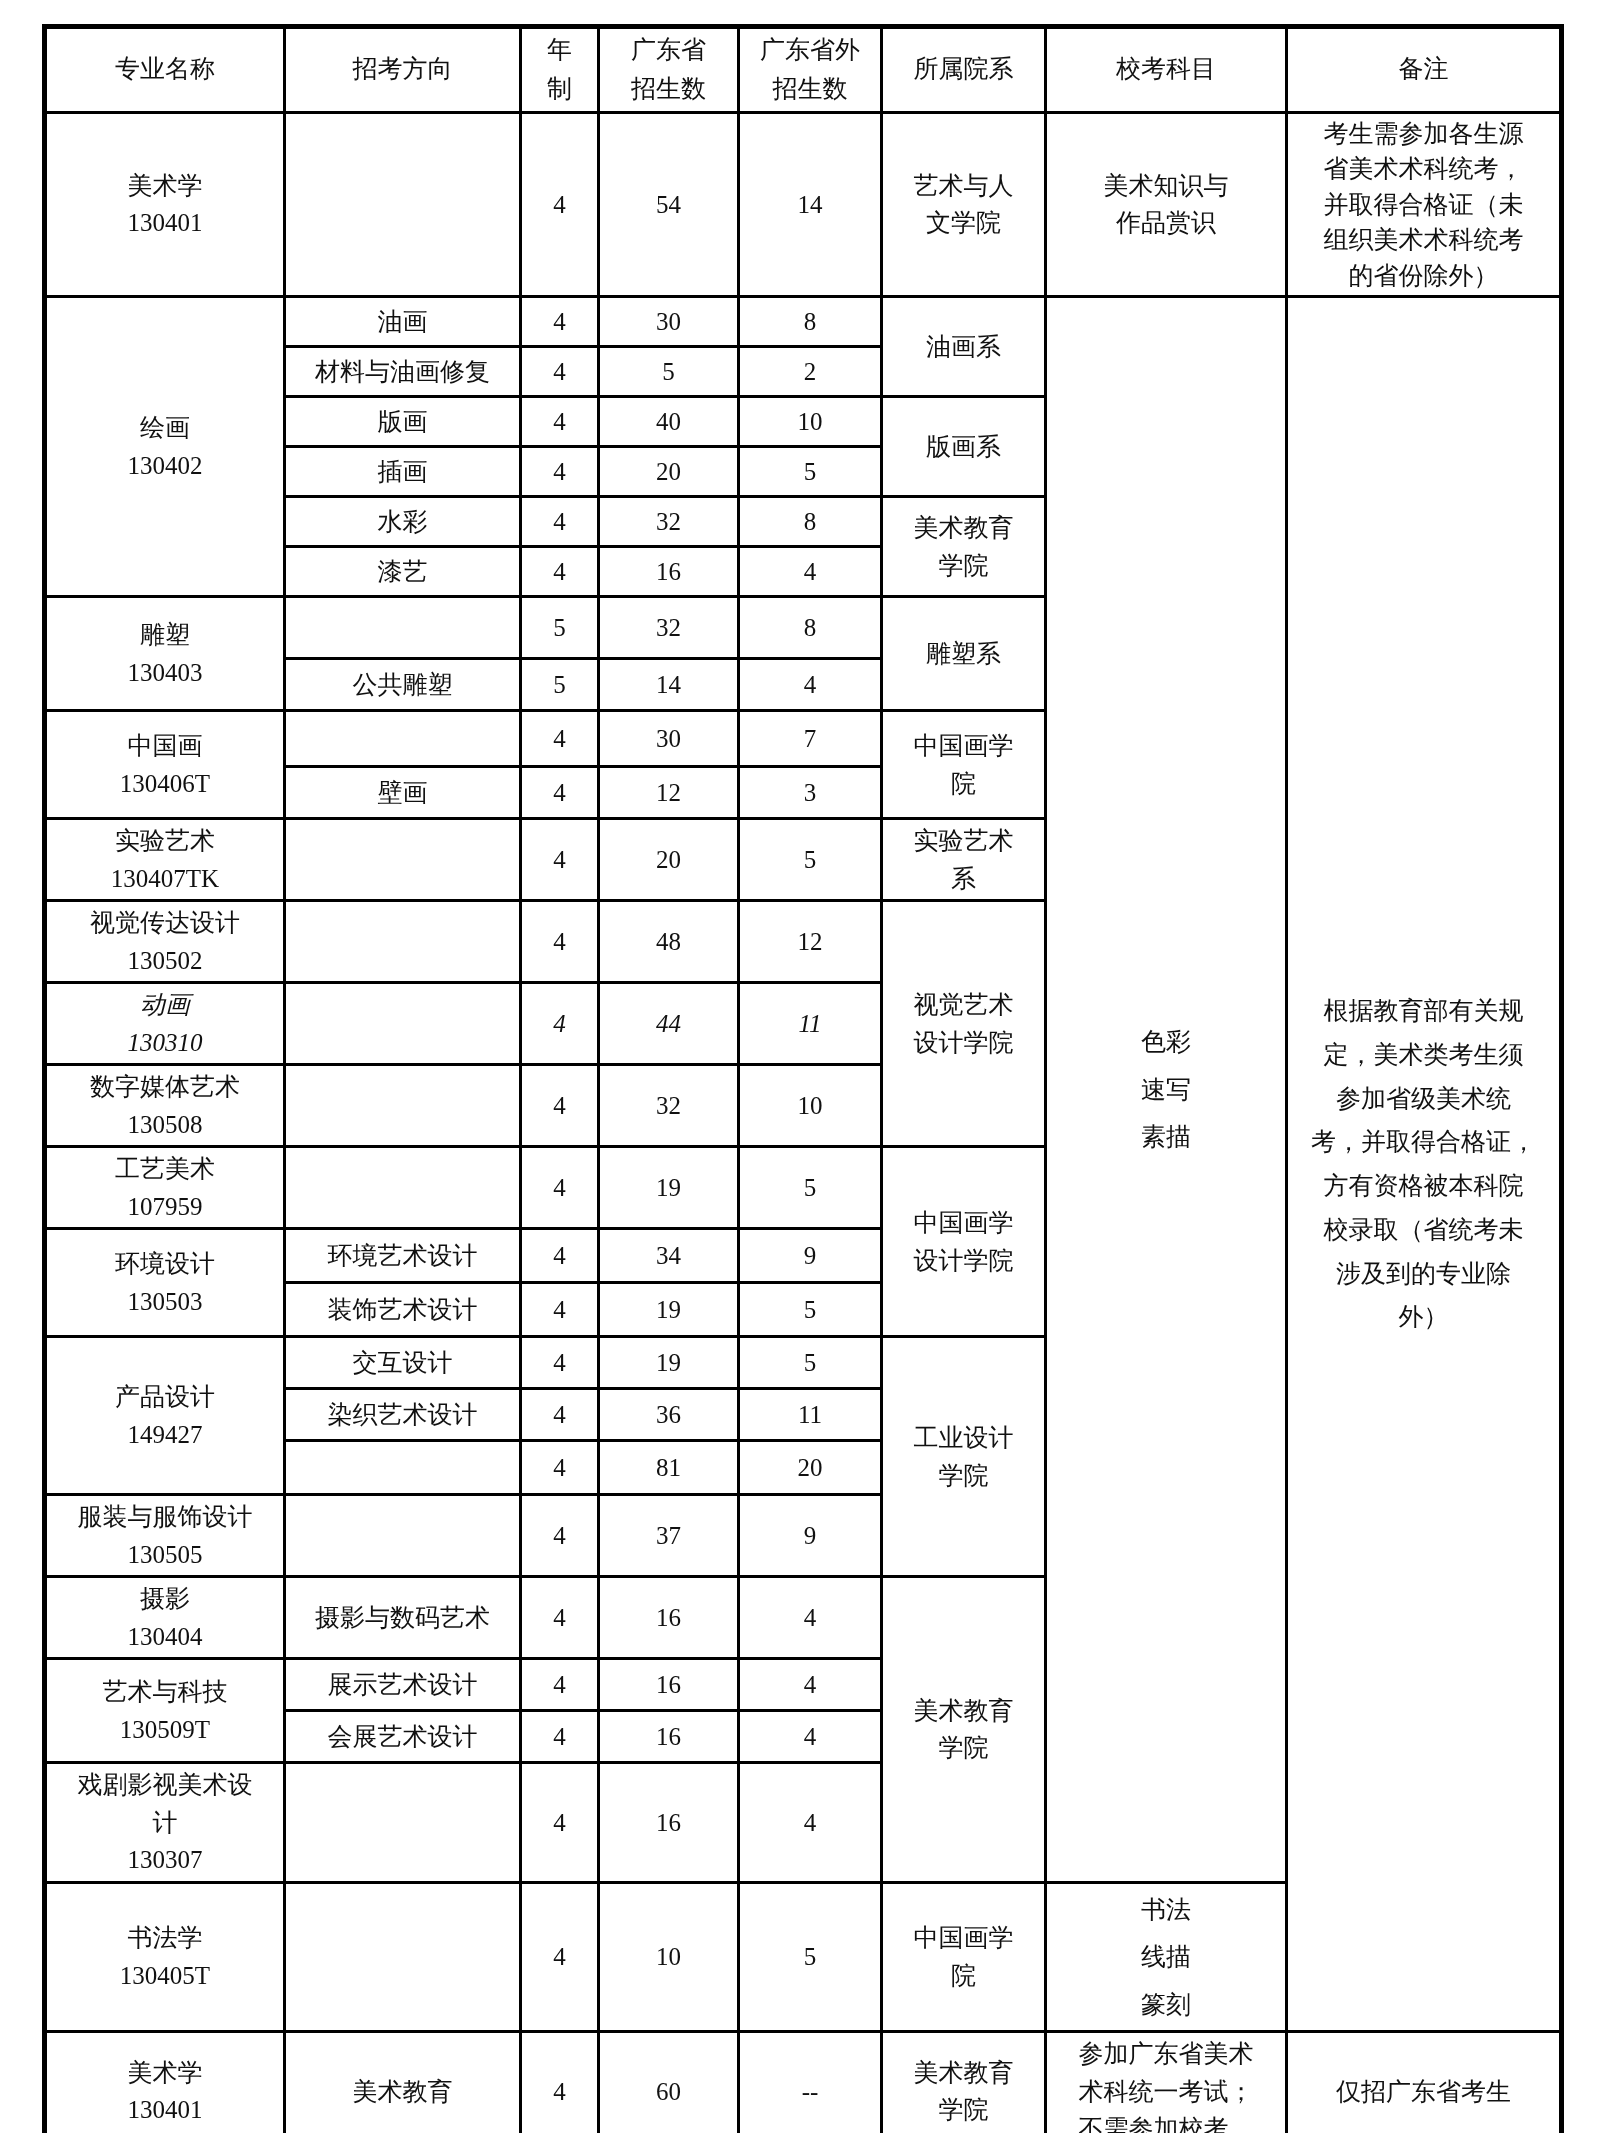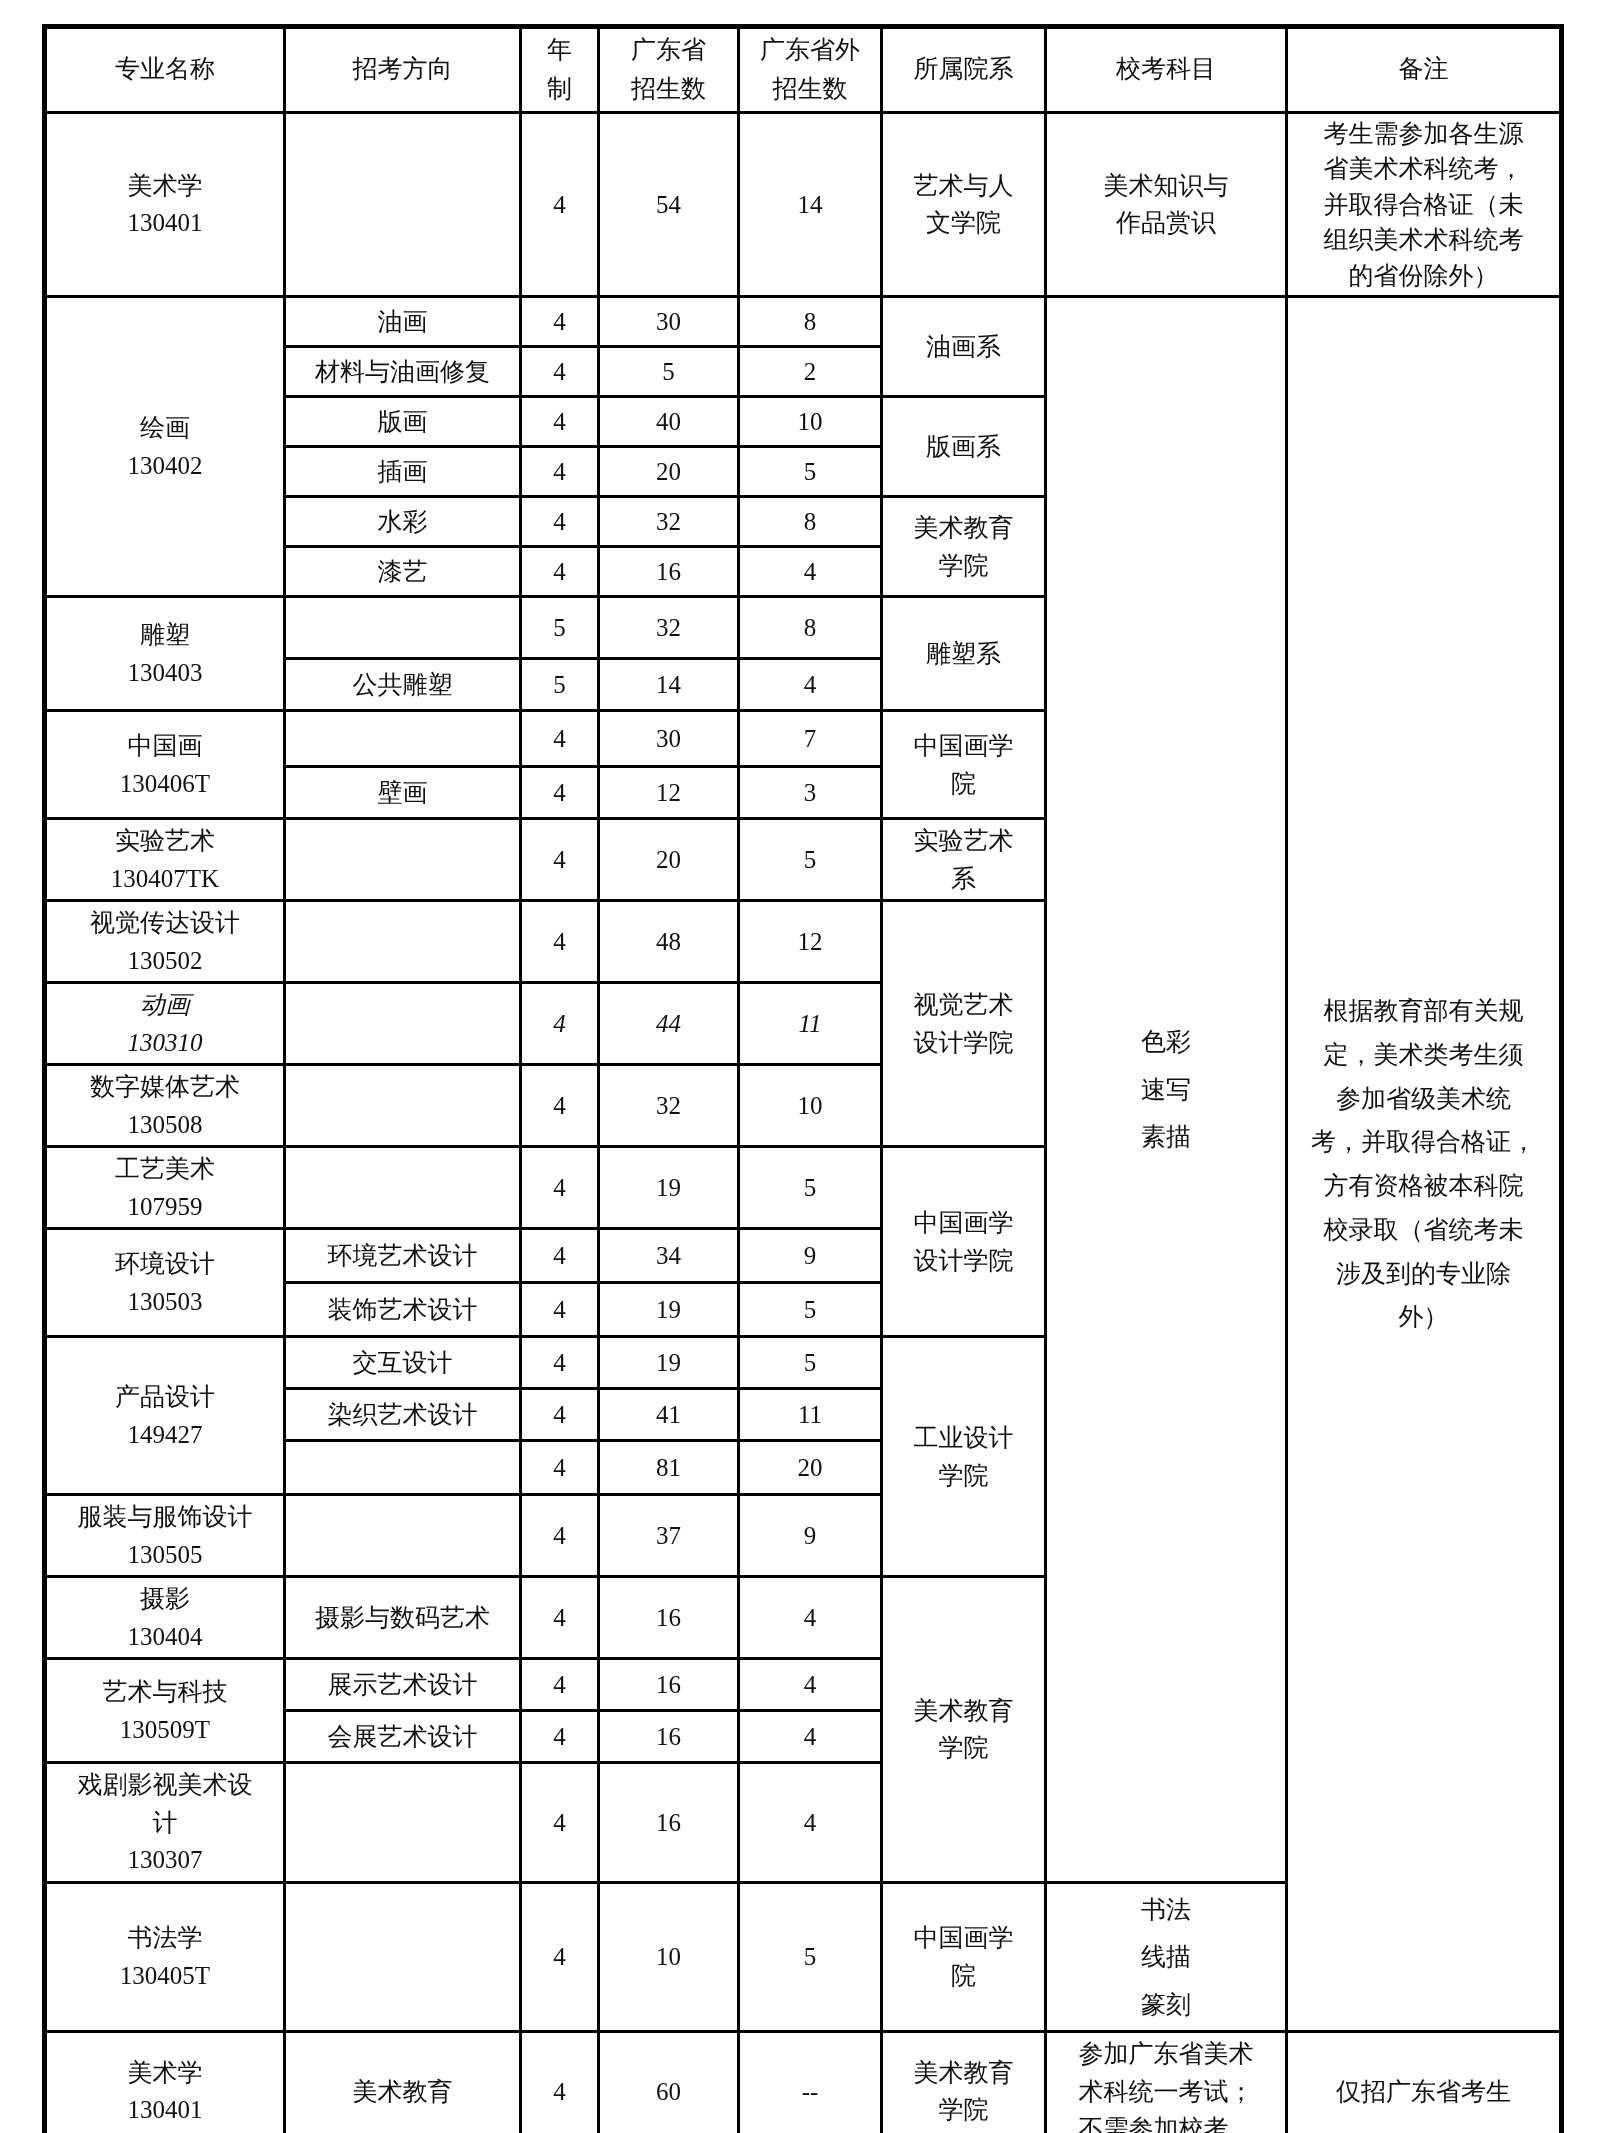--- a/index.html
+++ b/index.html
@@ -251,21 +251,21 @@
           <td>交互设计</td>
           <td>4</td>
           <td>19</td>
           <td>5</td>
           <td rowspan="4">工业设计
 学院</td>
         </tr>
         <tr style="height: 52px;">
           <td>染织艺术设计</td>
           <td>4</td>
-          <td>41</td>
+          <td>36</td>
           <td>11</td>
         </tr>
         <tr style="height: 54px;">
           <td></td>
           <td>4</td>
           <td>81</td>
           <td>20</td>
         </tr>
         <tr style="height: 80px;">
           <td>服装与服饰设计

